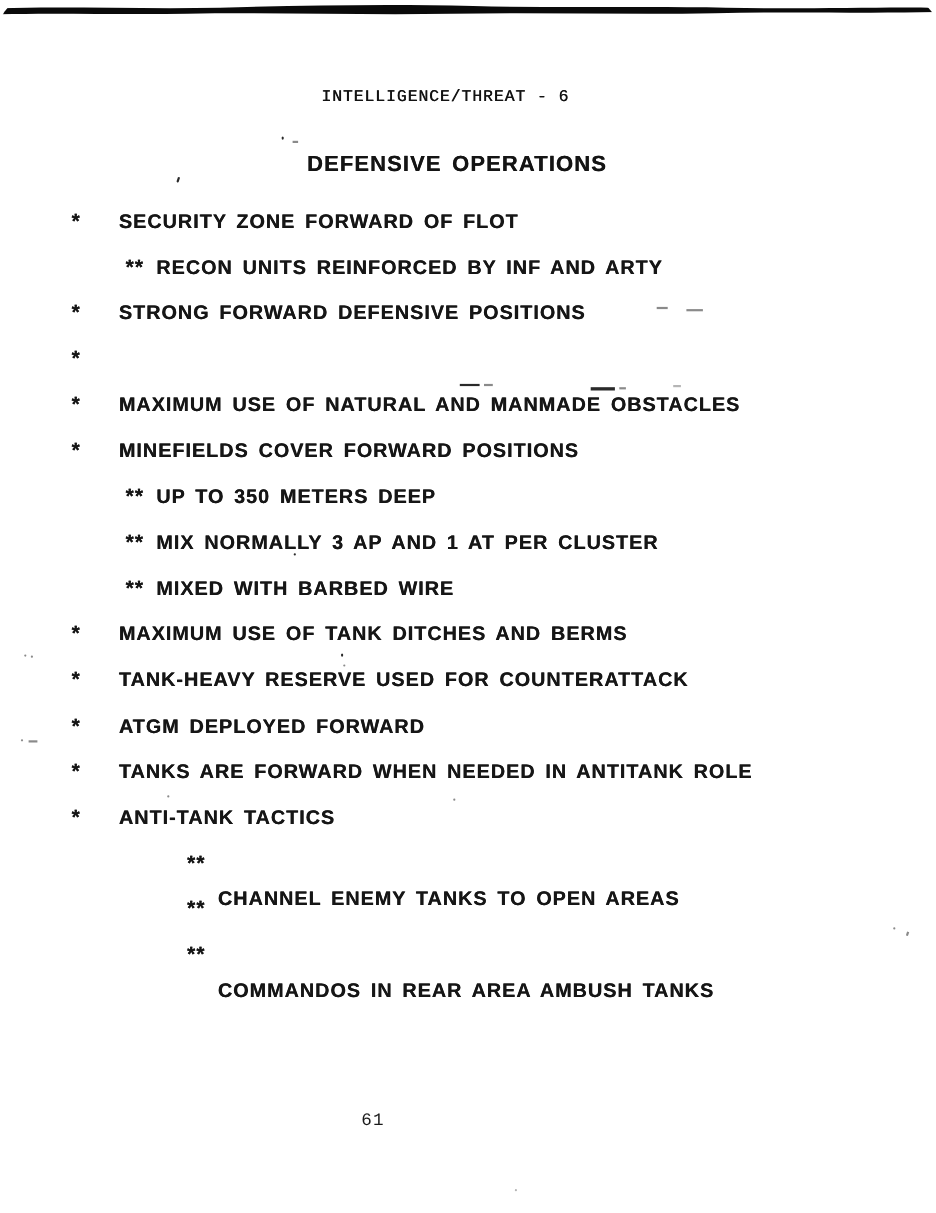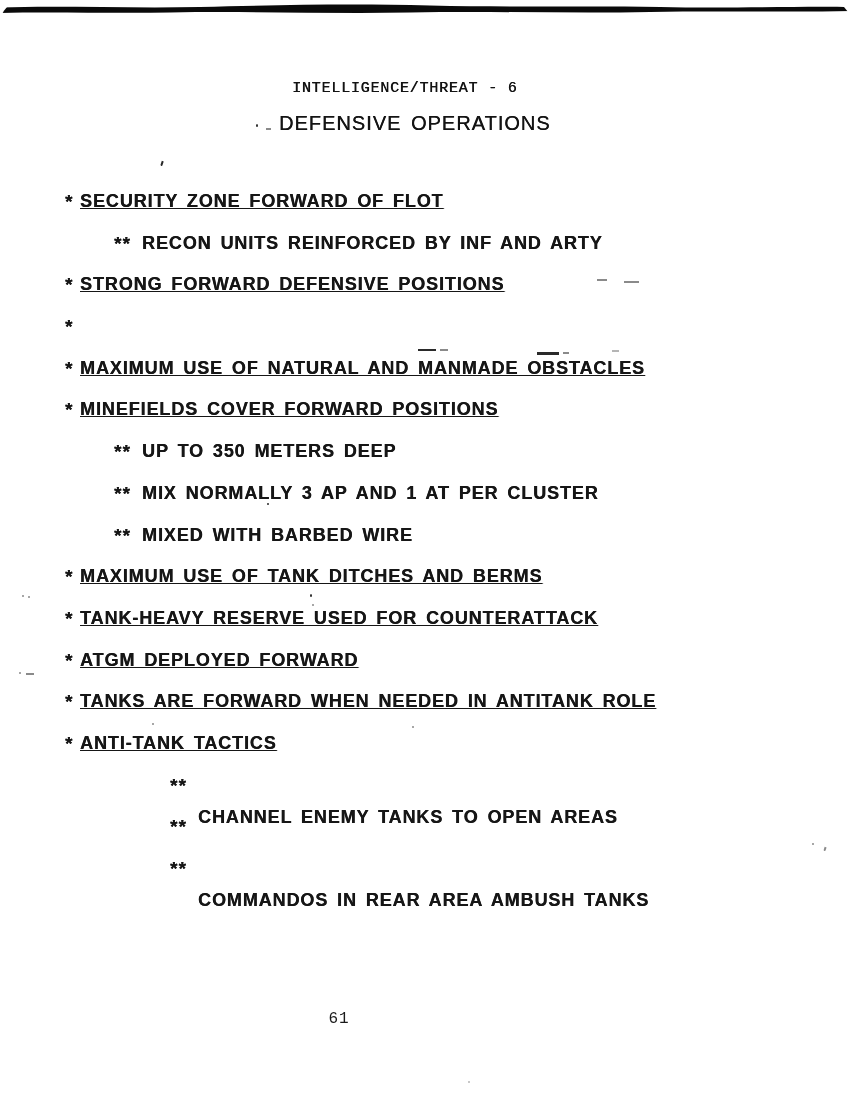--- a/index.html
+++ b/index.html
@@ -17,23 +17,23 @@
   .doc-header {
     position:absolute; top:81px; left:292px;
     font-family:"Liberation Mono","DejaVu Sans Mono",monospace;
     font-size:15px; line-height:15px;
     letter-spacing:0.8px;
     color:#131313;
     text-shadow:0.4px 0 0 currentColor;
     white-space:pre;
   }
   .doc-title {
-    position:absolute; top:112px; left:279px;
+    position:absolute; top:138px; left:279px;
     font-size:20px; line-height:22px;
-    font-weight:normal;
+    font-weight:bold;
     letter-spacing:1px; word-spacing:3px;
     color:#141414;
     text-shadow:0.3px 0 0 currentColor;
     white-space:pre;
   }
 
   .bullets { position:absolute; top:191px; left:0; width:851px; }
   .line { position:relative; height:41.7px; }
   .line .marker {
     position:absolute; top:1px;
@@ -42,21 +42,21 @@
     text-shadow:0.3px 0 0 currentColor;
   }
   .line .text {
     position:absolute; top:0;
     font-weight:bold; font-size:18px; line-height:20px;
     letter-spacing:0.9px; word-spacing:3px;
     text-shadow:0.3px 0 0 currentColor;
     white-space:pre;
   }
   .level1 .marker { left:65px; }
-  .level1 .text   { left:80px;text-decoration:underline; }
+  .level1 .text   { left:108px; }
   .level2 .marker { left:114px; }
   .level2 .text   { left:142px; }
   .level3 .marker { left:170px; }
   .level3 .text   { left:198px;margin-top:32px; }
 
   .page-number {
     position:absolute; top:1010px; left:0; width:678px;
     text-align:center;
     font-family:"Liberation Mono","DejaVu Sans Mono",monospace;
     font-size:16px; line-height:18px; letter-spacing:1px;

